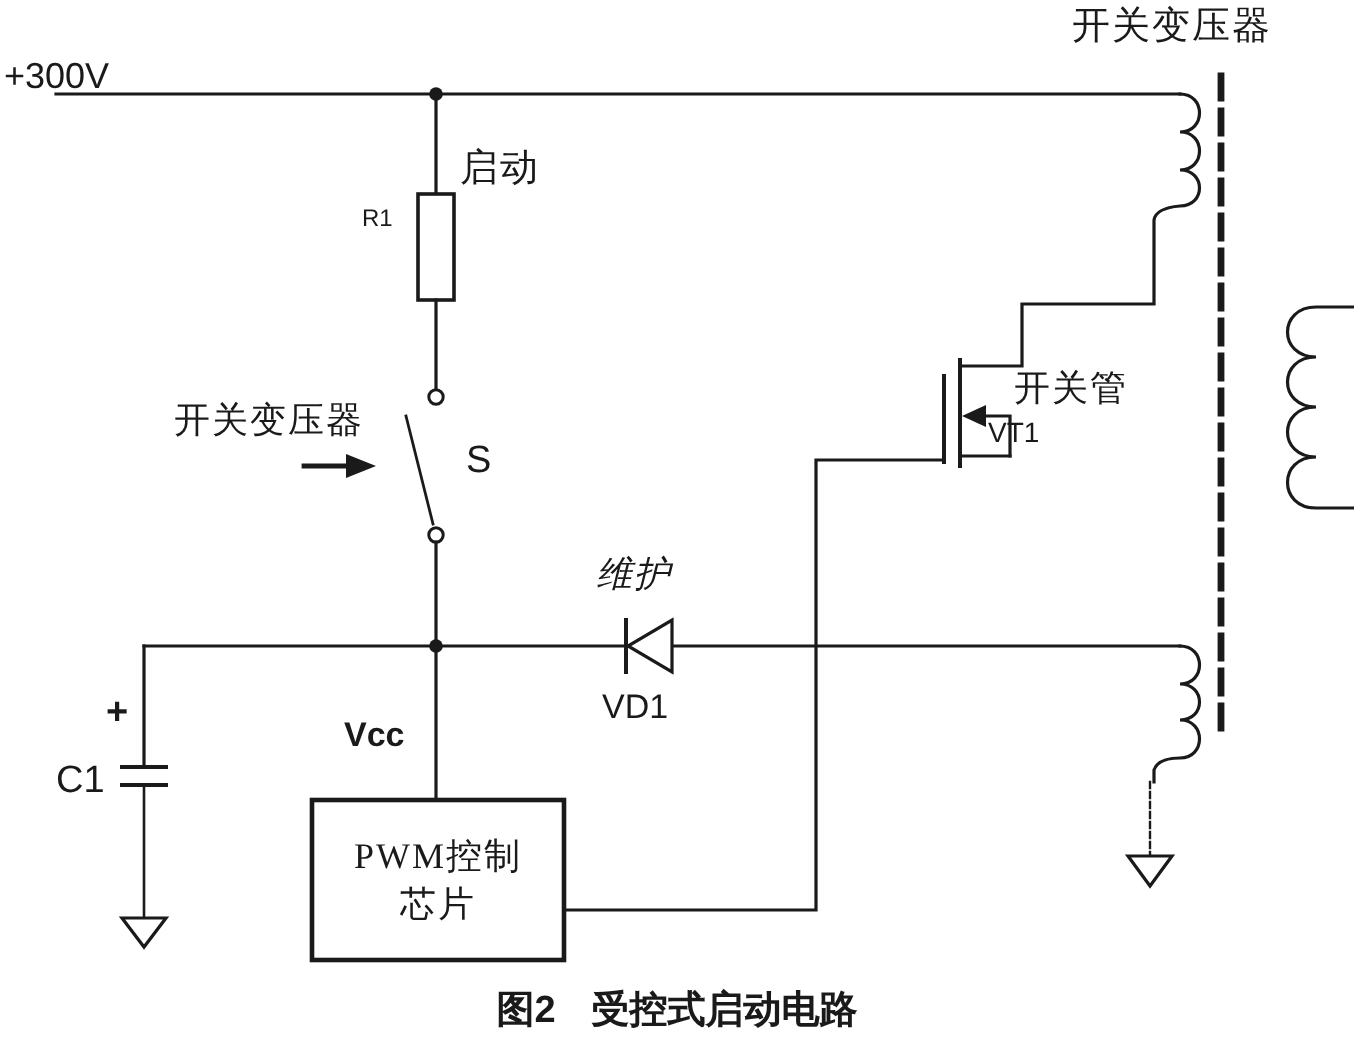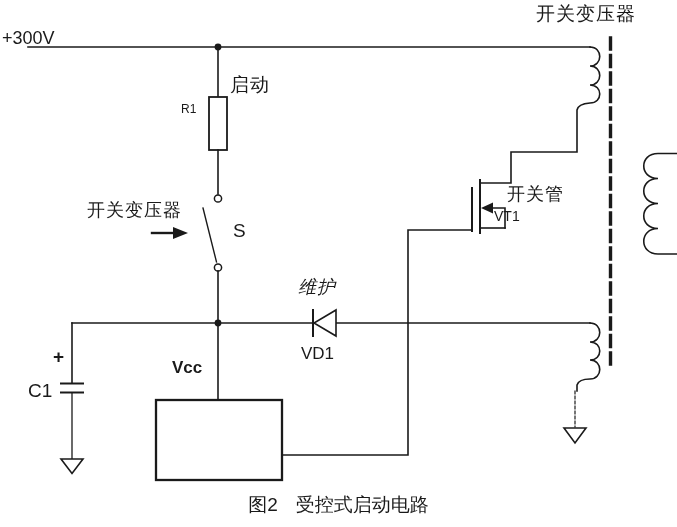--- a/index.html
+++ b/index.html
@@ -28,21 +28,21 @@
   .lbl-plus{left:53px;top:347px;font-size:19px;font-weight:bold;}
   .lbl-c1{left:28px;top:381px;font-size:19px;}
   .lbl-vcc{left:172px;top:359px;font-size:17px;font-weight:bold;}
   .pwm-text{
     position:absolute;left:156px;top:400px;width:126px;height:80px;
     display:flex;flex-direction:column;justify-content:center;align-items:center;
     font-size:18px;letter-spacing:1px;
   }
   .caption{
     position:absolute;left:0;top:492px;width:677px;
-    text-align:center;font-weight:normal;font-size:19px;
+    text-align:center;font-weight:bold;font-size:19px;
     font-family:"Liberation Sans","DejaVu Sans",sans-serif;
   }
   .caption .gap{display:inline-block;width:18px;}
 </style>
 </head>
 <body>
 
 <div class="stage">
 
   <svg width="677" height="527" viewBox="0 0 677 527">
@@ -104,18 +104,22 @@
   <div class="lbl lbl-control cjk">开关变压器</div>
   <div class="lbl lbl-s serif">S</div>
   <div class="lbl lbl-maintain cjk">维护</div>
   <div class="lbl lbl-vd1 serif">VD1</div>
   <div class="lbl lbl-switchtube cjk">开关管</div>
   <div class="lbl lbl-vt1 serif">VT1</div>
   <div class="lbl lbl-plus serif">+</div>
   <div class="lbl lbl-c1 serif">C1</div>
   <div class="lbl lbl-vcc serif">Vcc</div>
 
+  <div class="pwm-text">
+    <div>PWM控制</div>
+    <div>芯片</div>
+  </div>
 
   <div class="caption">
     <span>图2</span><span class="gap"></span><span>受控式启动电路</span>
   </div>
 
 </div>
 
 </body></html>

